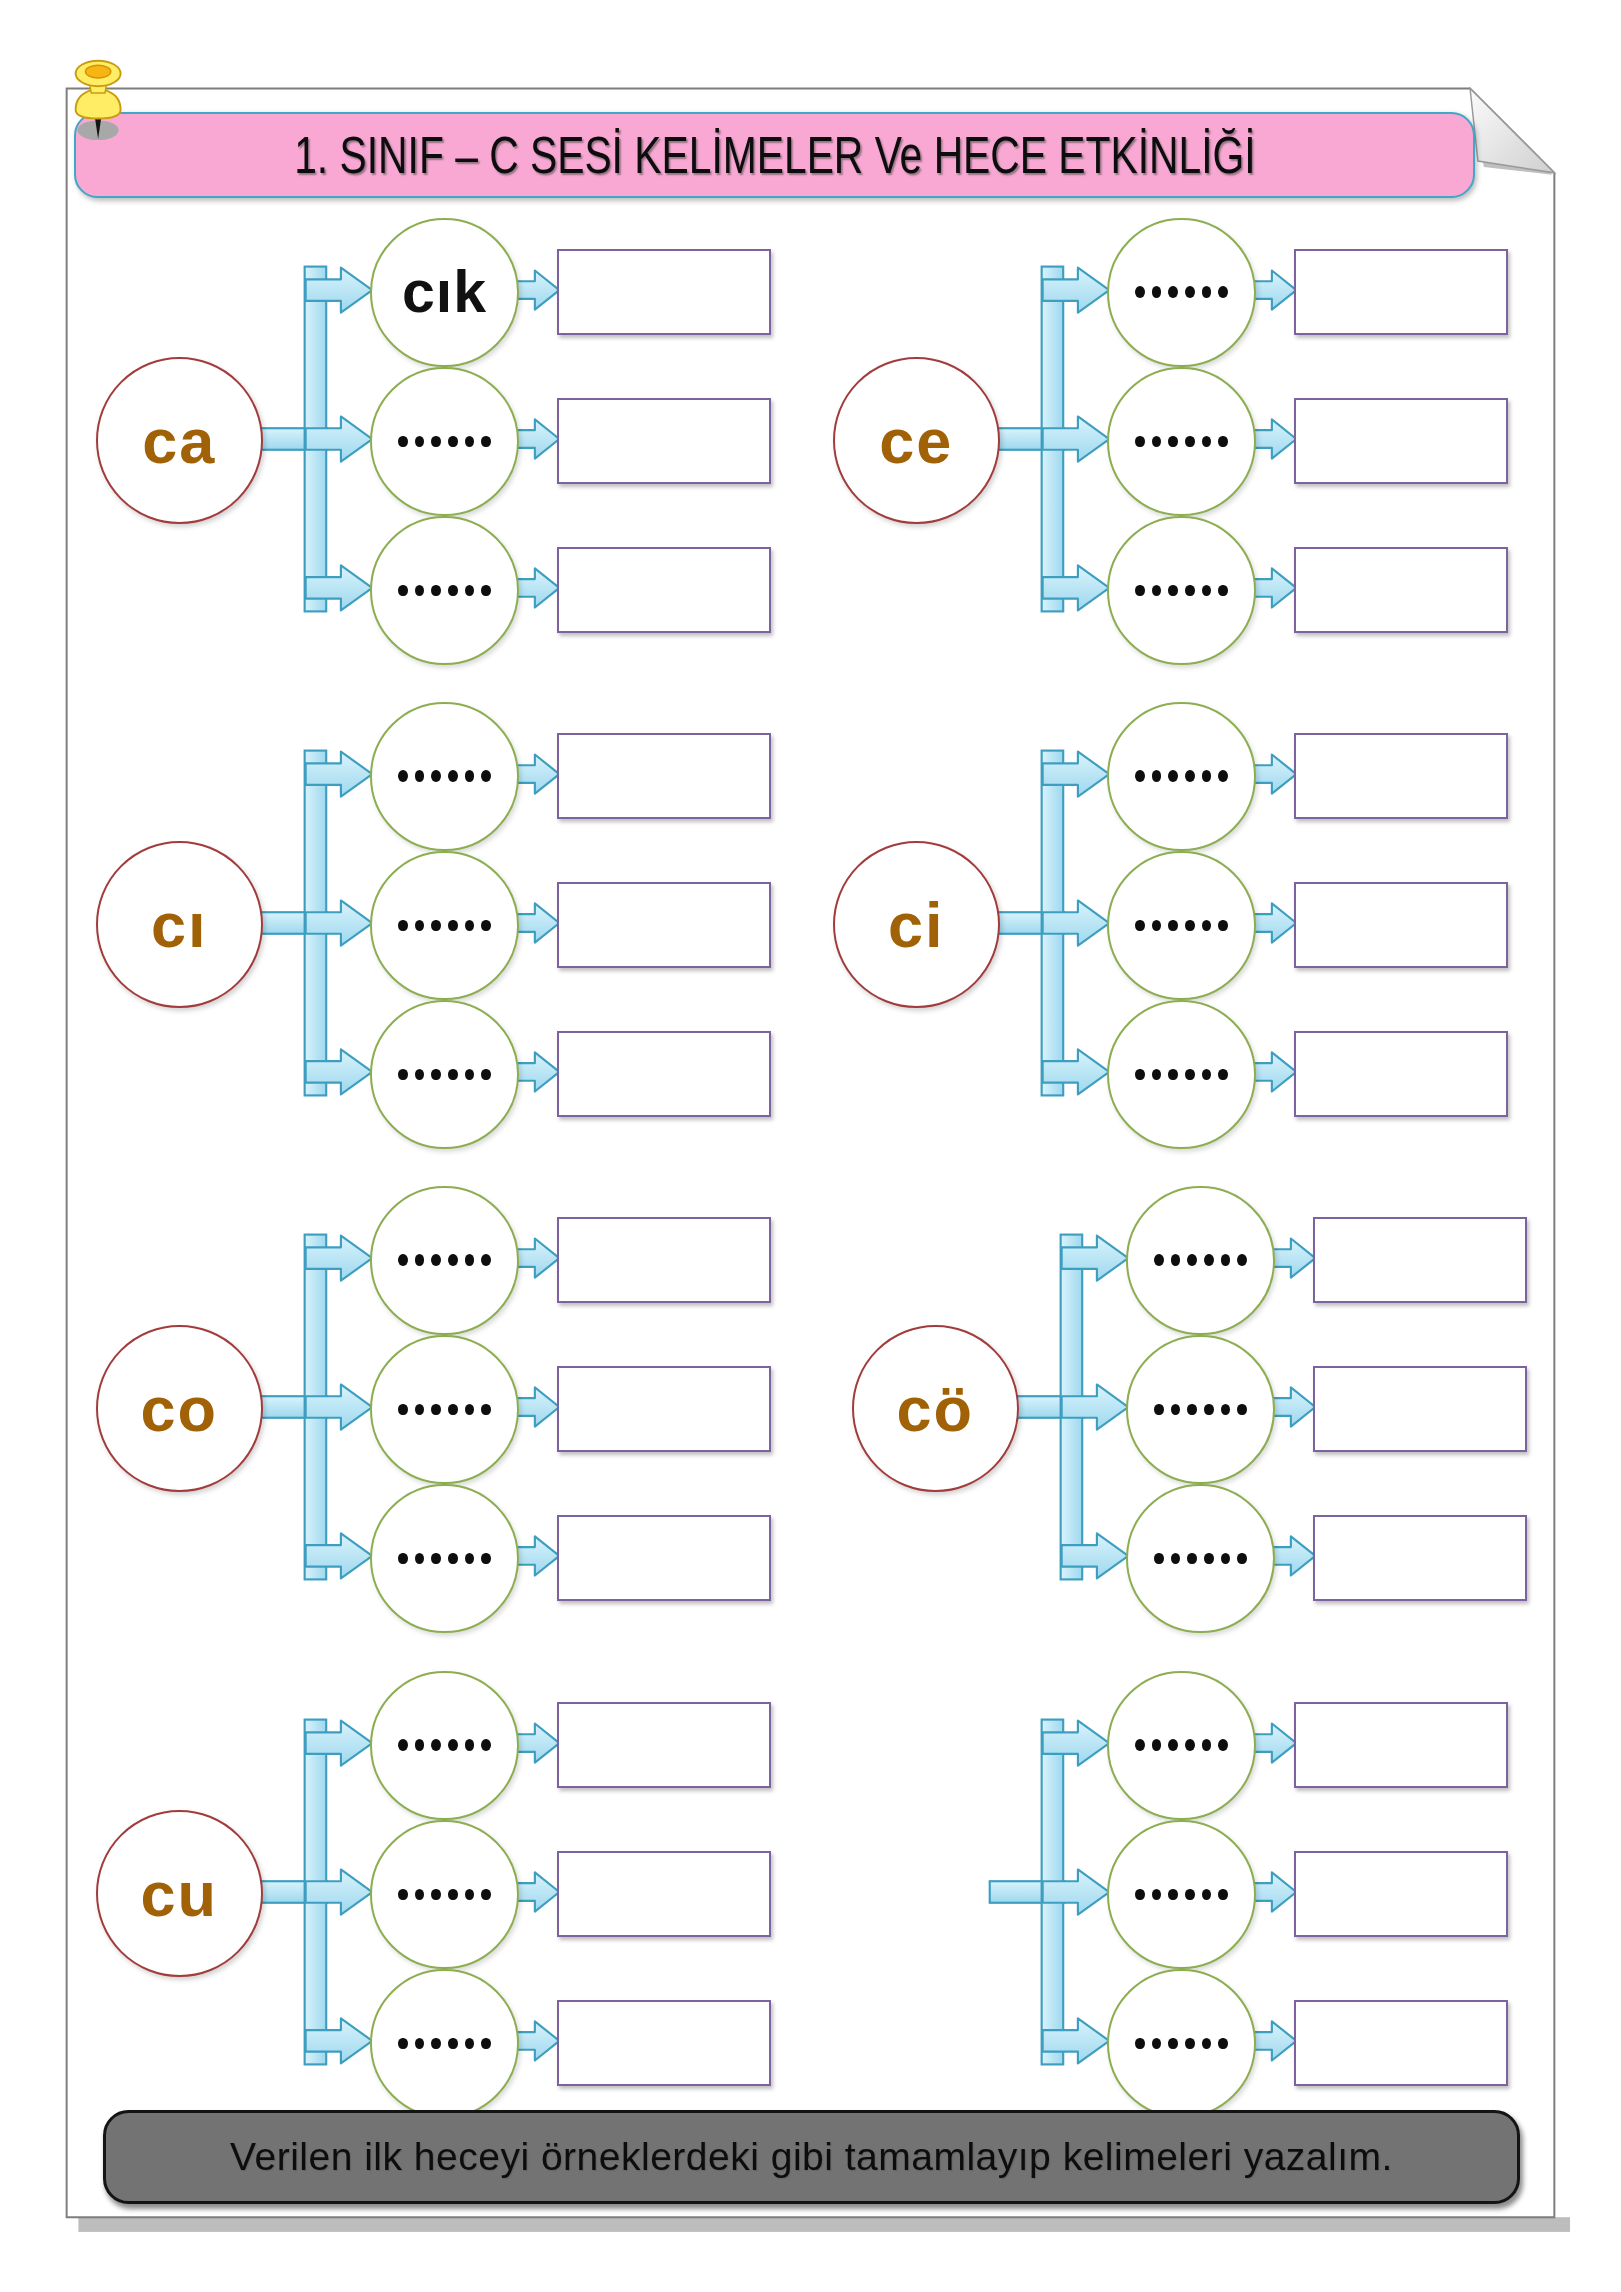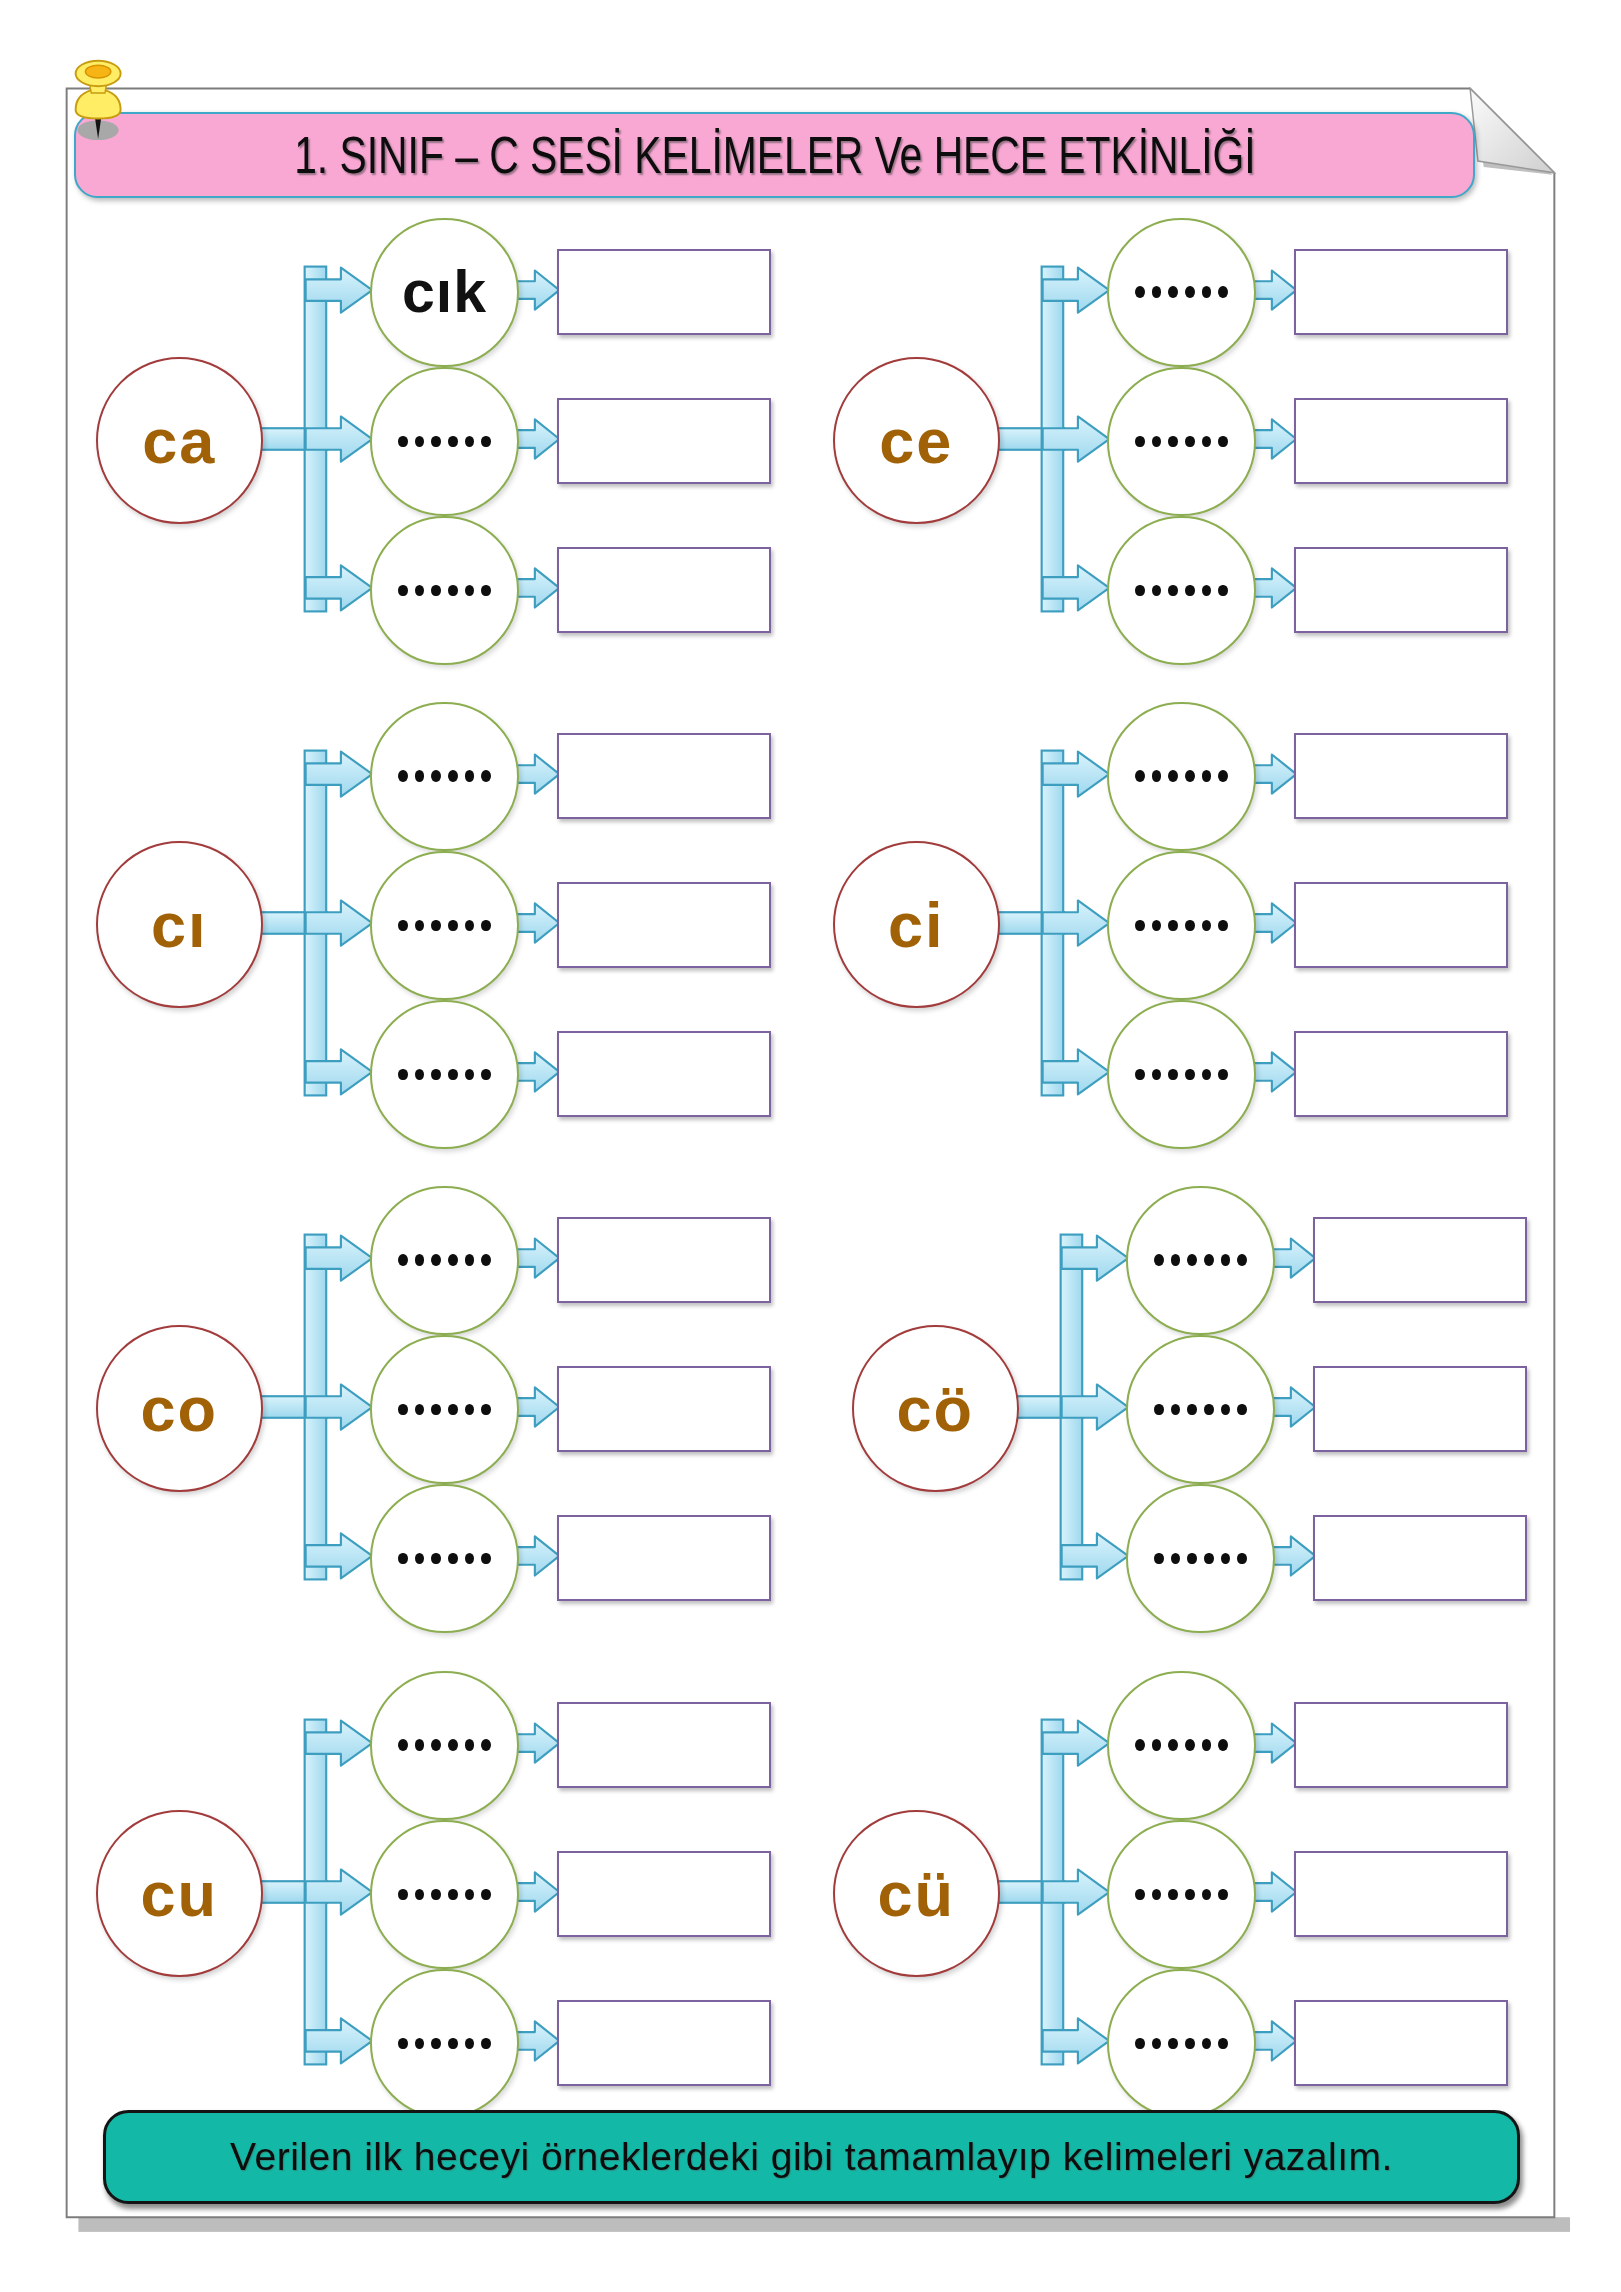--- a/index.html
+++ b/index.html
@@ -42,21 +42,21 @@
   .label { font-weight:700; font-size:59px; color:#111; letter-spacing:1px; }
   .label.is-dots { display:flex; align-items:center; gap:6.9px; }
   .label.is-dots i { width:9.8px; height:11.8px; border-radius:50%; background:#0e0e0e; display:block; }
 
   .answer-box { position:absolute; left:469px; width:210px; height:82px; background:#fff;
     border:2.9px solid #7C63A0; box-shadow:2px 2.9px 3.9px rgba(0,0,0,.25); }
   .ab-0 { top:50px; } .ab-1 { top:199px; } .ab-2 { top:348px; }
 
   
   #footer-box { position:absolute; left:103px; top:2110px; width:1411px; height:88px;
-    background:#14b8a6; border:3.4px solid #141414; border-radius:25.5px; z-index:4;
+    background:#737373; border:3.4px solid #141414; border-radius:25.5px; z-index:4;
     box-shadow:2.9px 4.9px 4.9px rgba(0,0,0,.45);
     display:flex; align-items:center; justify-content:center; }
   #footer-text { font-size:39px; color:#0d0d0d; letter-spacing:0.5px;
     text-shadow:1px 1px 1px rgba(80,80,80,.4); white-space:nowrap; }
 </style>
 </head>
 <body>
 
 <svg id="sheet-svg" width="1621" height="2293" viewBox="0 0 1654 2339">
   <defs>
@@ -426,23 +426,20 @@
     <svg class="connector" width="688" height="480" viewBox="0 0 702 490">
       <rect class="bar-h" x="168" y="234" width="76" height="22"></rect>
       <rect class="bar-v" x="221" y="69" width="22" height="352"></rect>
       <polygon class="arrow" points="222,82 258,82 258,70 290,93 258,116 258,104 222,104"></polygon>
       <polygon class="arrow" points="222,234 258,234 258,222 290,245 258,268 258,256 222,256"></polygon>
       <polygon class="arrow" points="222,386 258,386 258,374 290,397 258,420 258,408 222,408"></polygon>
       <polygon class="arrow" points="437,84 456,84 456,73 481,93 456,113 456,102 437,102"></polygon>
       <polygon class="arrow" points="437,236 456,236 456,225 481,245 456,265 456,254 437,254"></polygon>
       <polygon class="arrow" points="437,388 456,388 456,377 481,397 456,417 456,406 437,406"></polygon>
     </svg>
-    <div class="red-circle">
-      <span class="syl">cü</span>
-    </div>
     <div class="green-circle gc-0">
       <span class="label is-dots">
           <i></i>
           <i></i>
           <i></i>
           <i></i>
           <i></i>
           <i></i>
         </span>
     </div>

